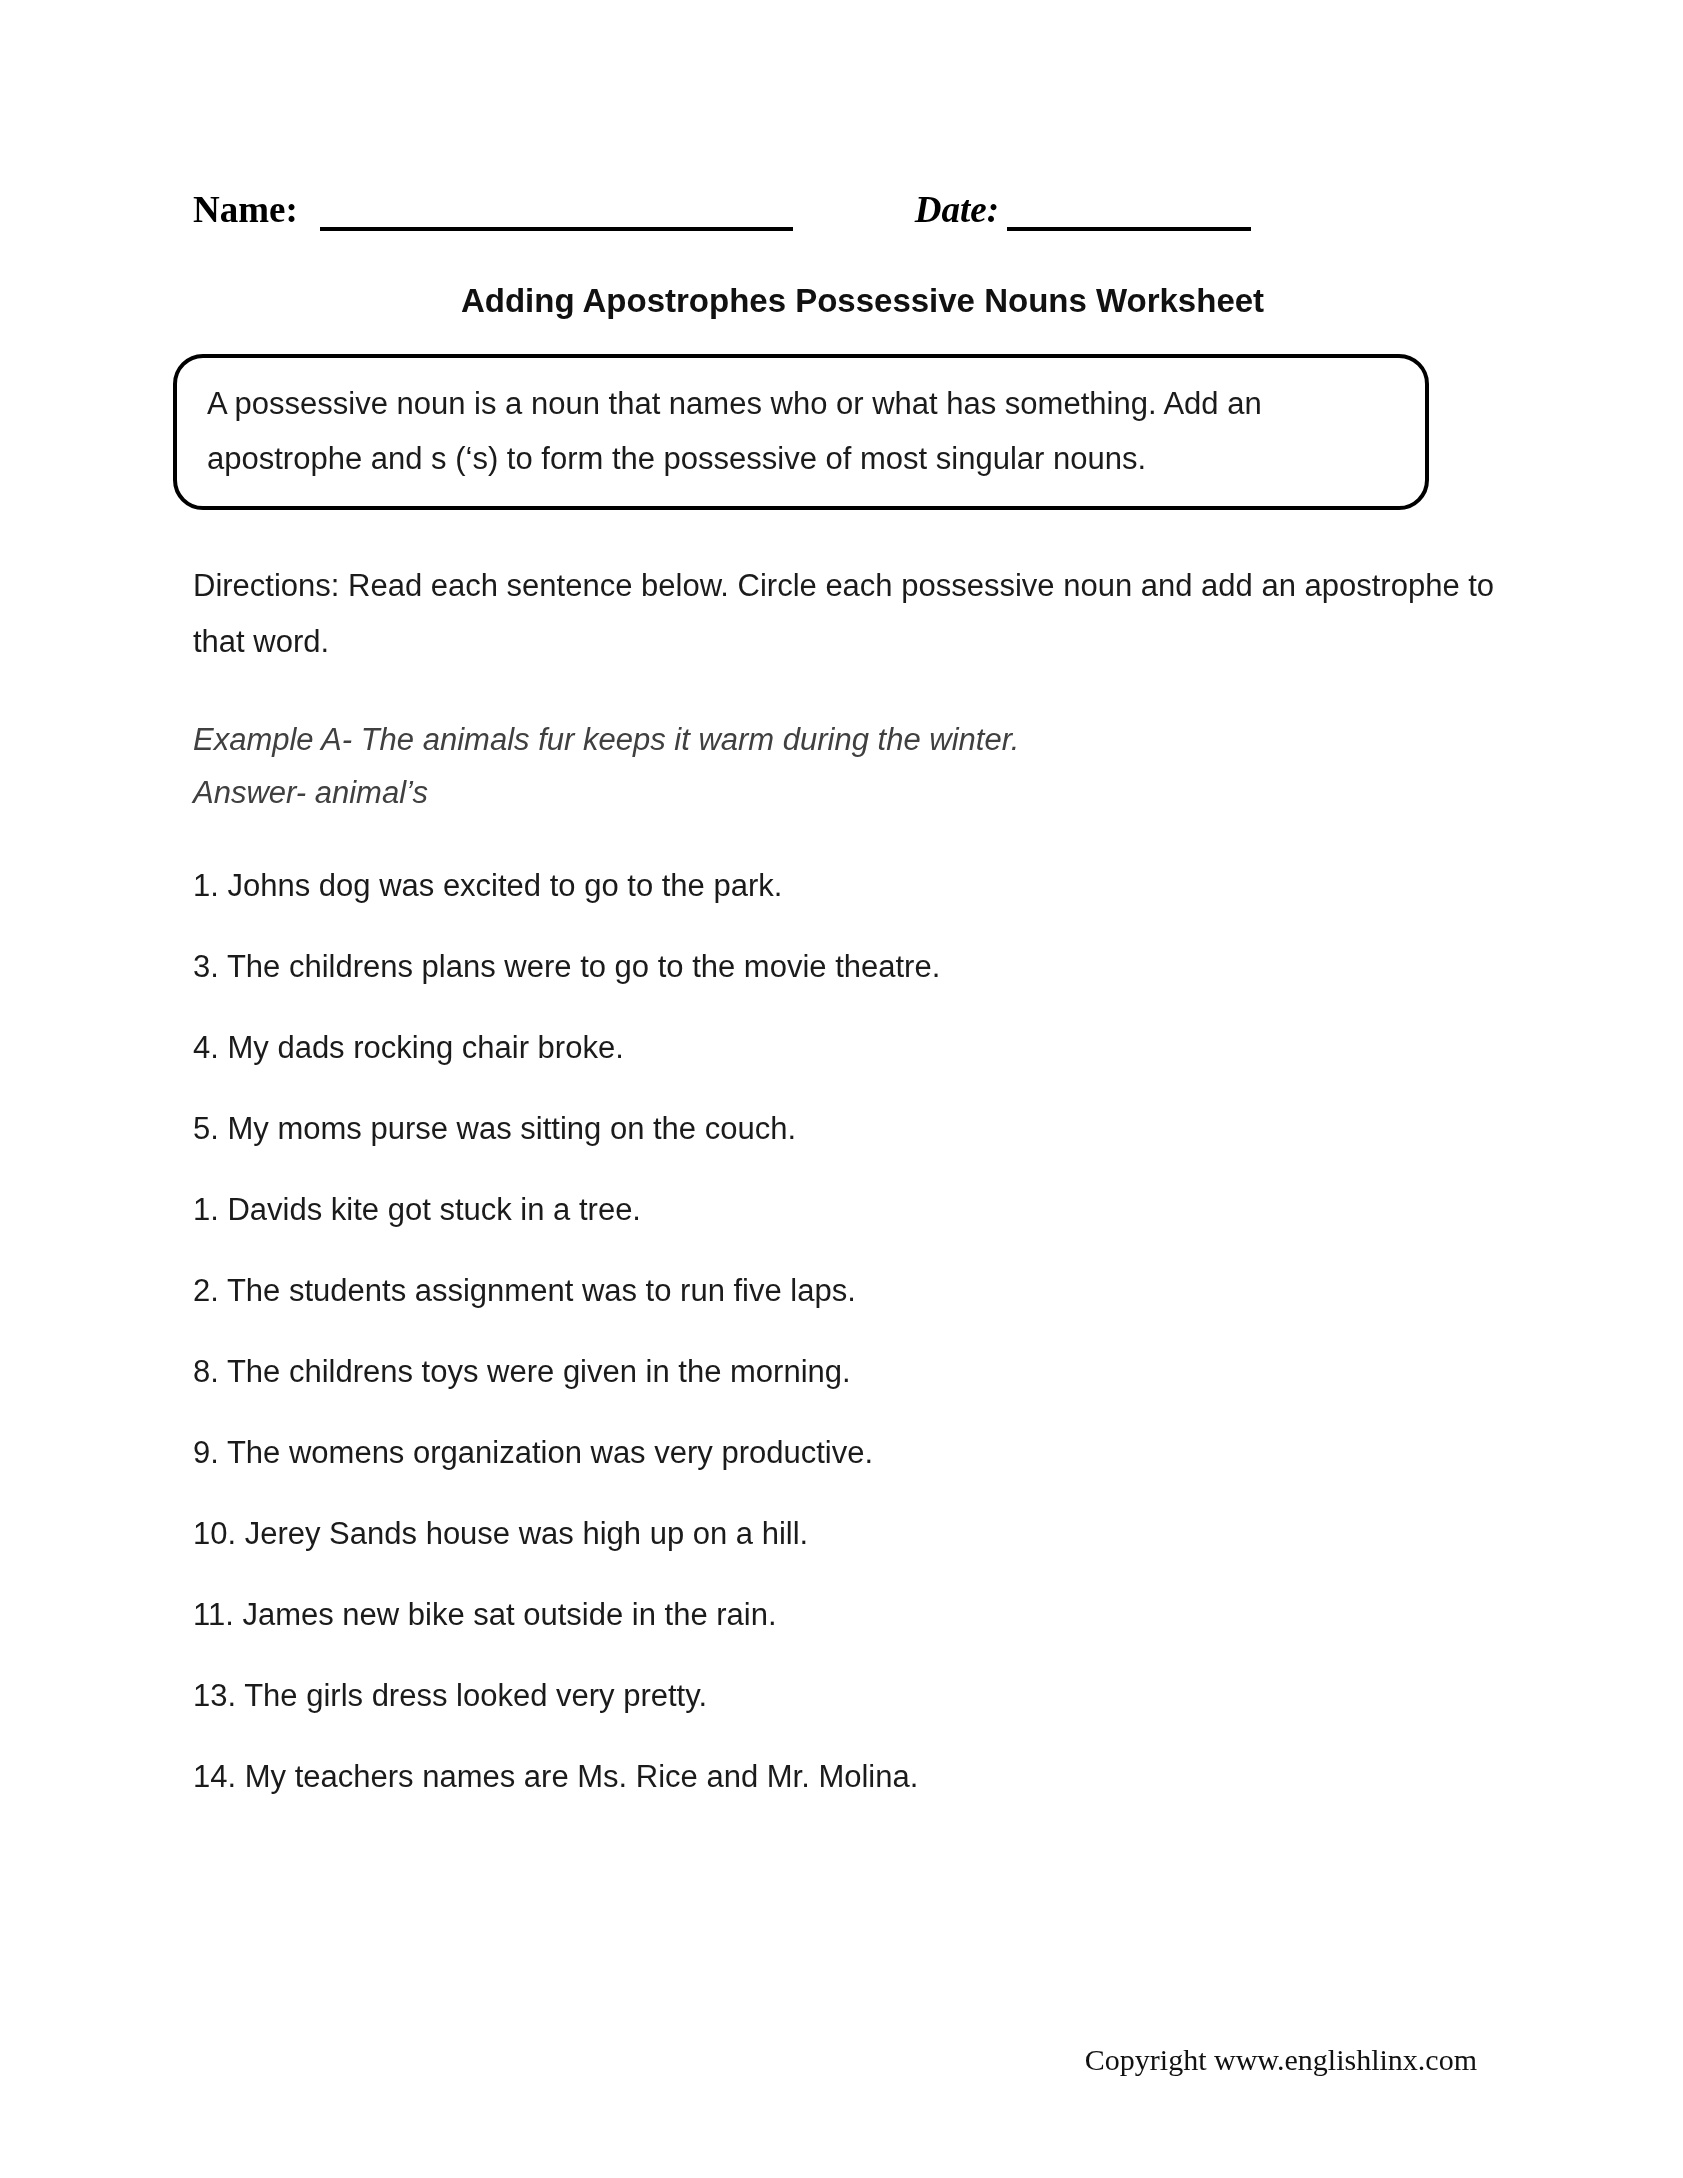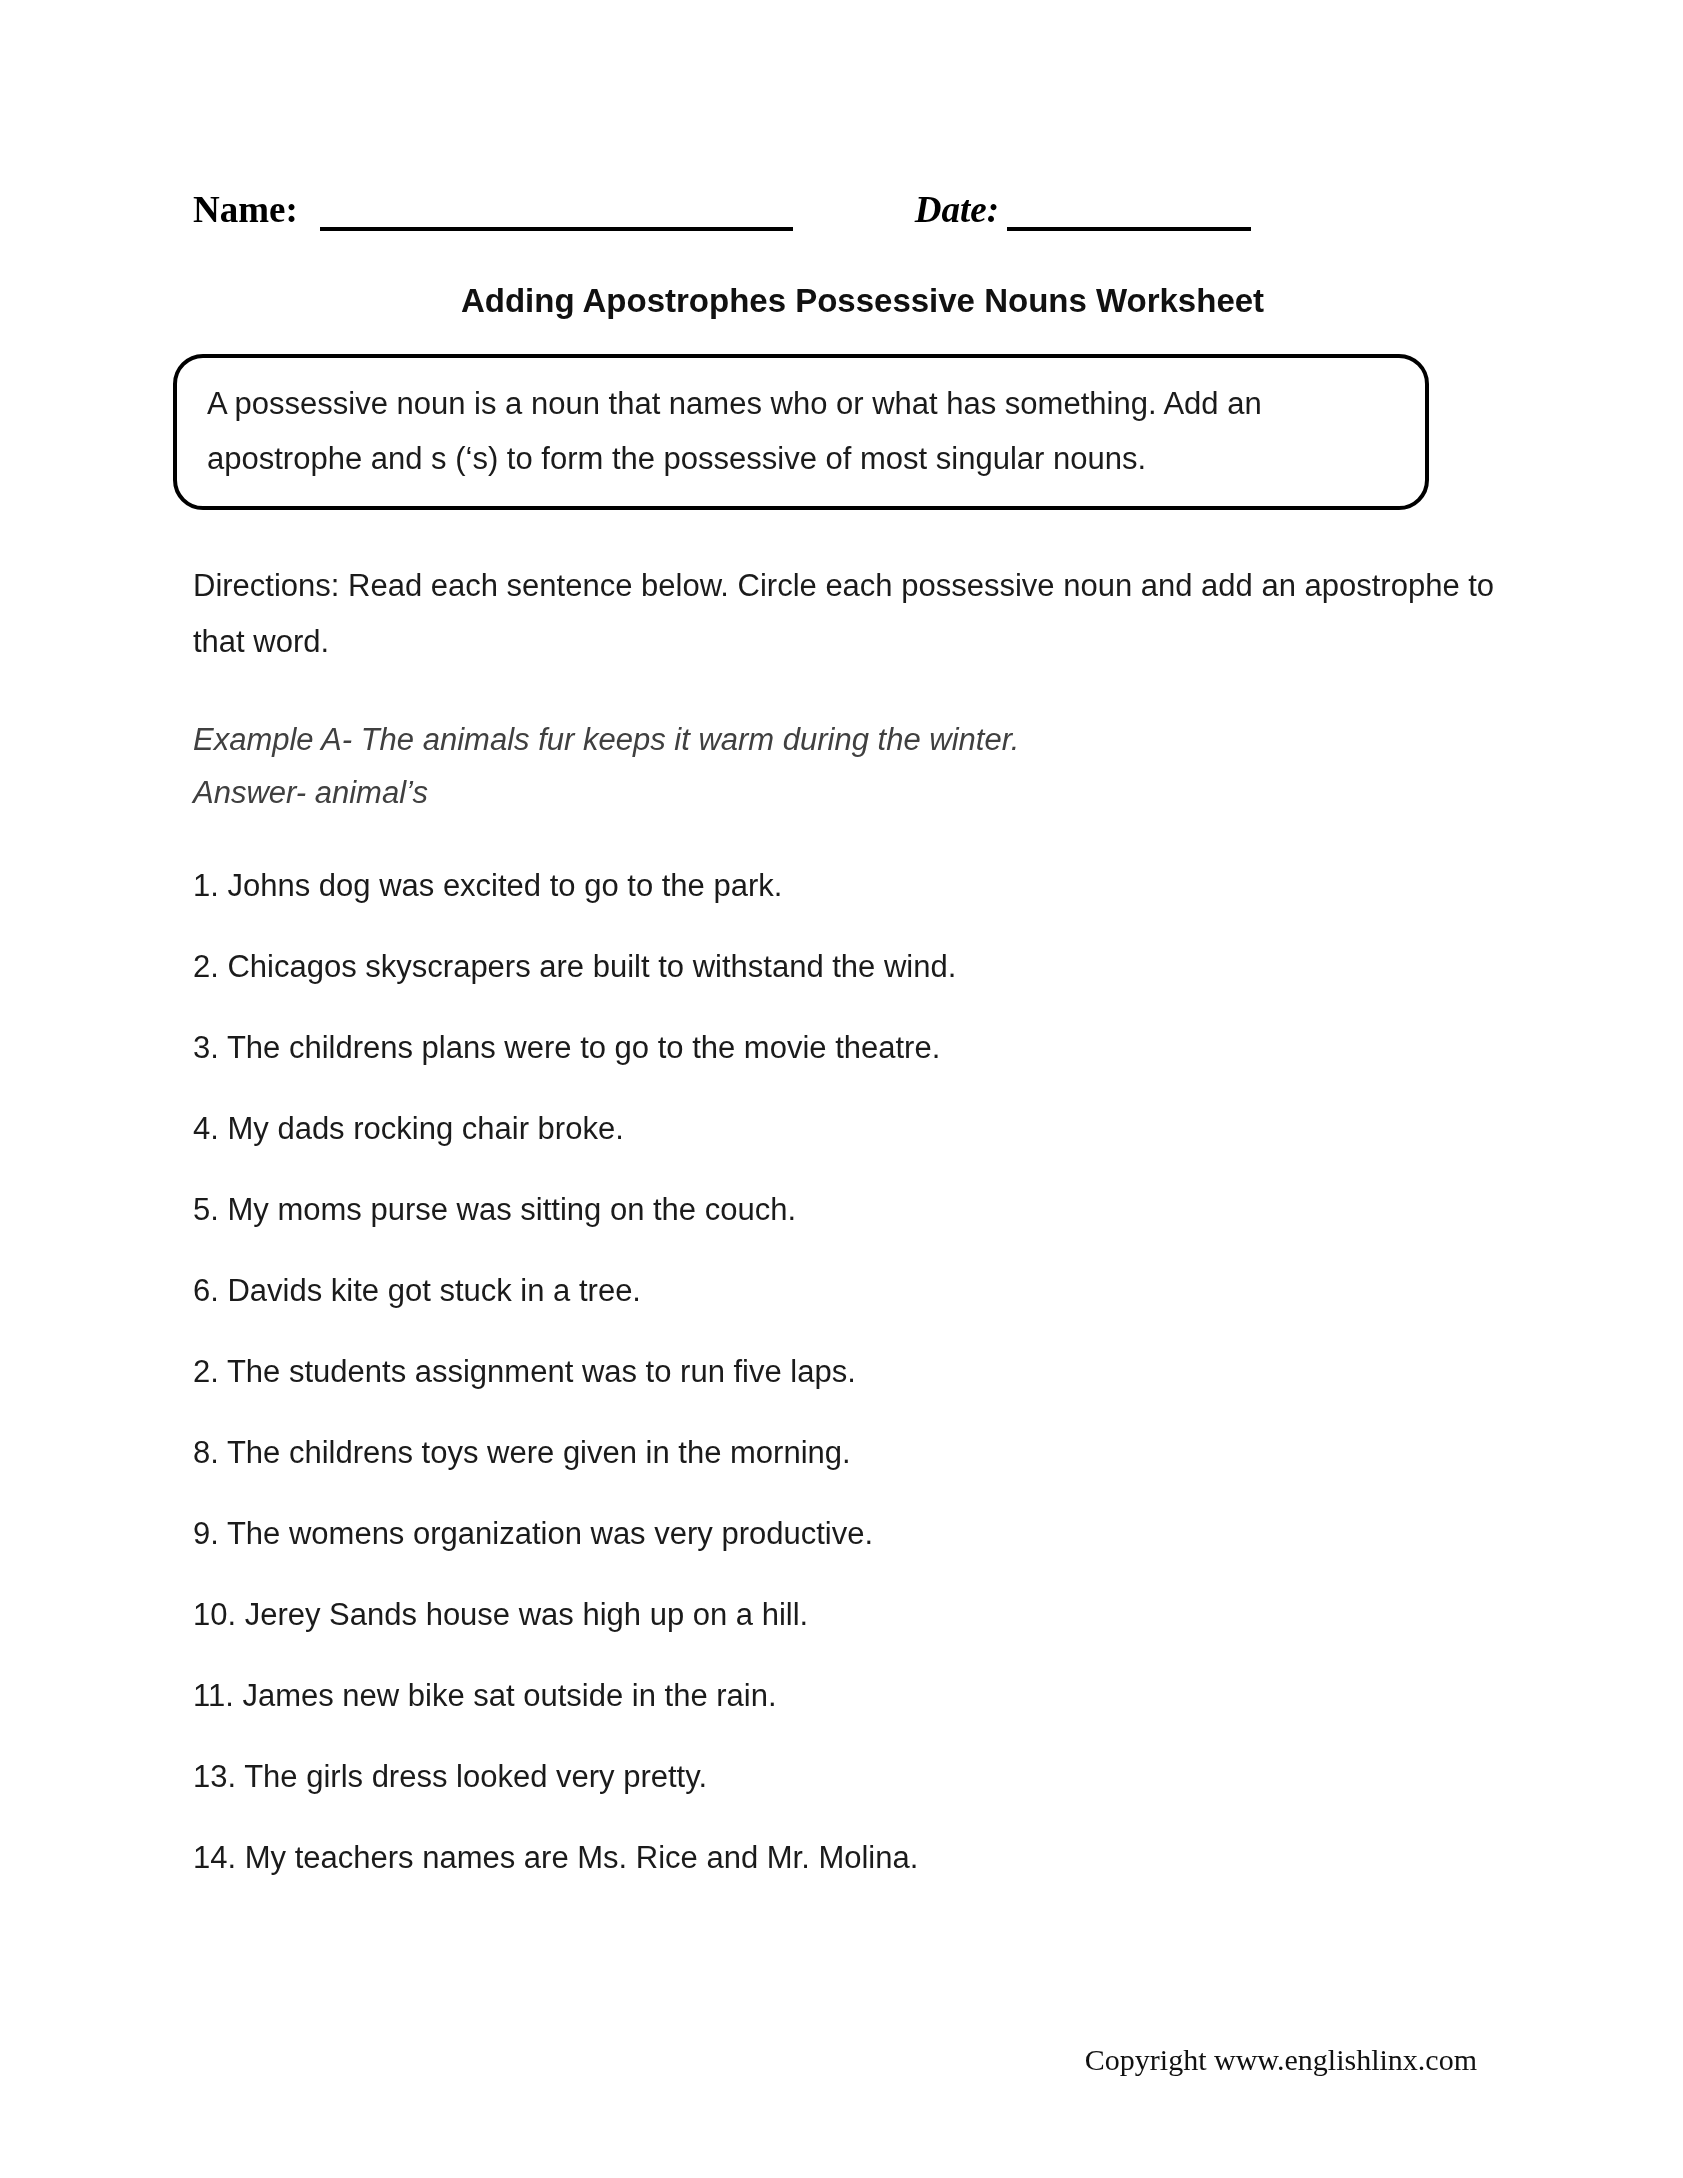--- a/index.html
+++ b/index.html
@@ -118,25 +118,24 @@
 
   <div class="directions">Directions: Read each sentence below. Circle each possessive noun and add an apostrophe to that word.</div>
 
   <div class="example">
     <div>Example A- The animals fur keeps it warm during the winter.</div>
     <div>Answer- animal’s</div>
   </div>
 
   <div class="sentences">
     <p class="sentence">1. Johns dog was excited to go to the park.</p>
-    <p class="sentence">2. Chicagos skyscrapers are built to withstand the wind.</p>
     <p class="sentence">3. The childrens plans were to go to the movie theatre.</p>
     <p class="sentence">4. My dads rocking chair broke.</p>
     <p class="sentence">5. My moms purse was sitting on the couch.</p>
-    <p class="sentence">6. Davids kite got stuck in a tree.</p>
+    <p class="sentence">1. Davids kite got stuck in a tree.</p>
     <p class="sentence">2. The students assignment was to run five laps.</p>
     <p class="sentence">8. The childrens toys were given in the morning.</p>
     <p class="sentence">9. The womens organization was very productive.</p>
     <p class="sentence">10. Jerey Sands house was high up on a hill.</p>
     <p class="sentence">11. James new bike sat outside in the rain.</p>
     <p class="sentence">13. The girls dress looked very pretty.</p>
     <p class="sentence">14. My teachers names are Ms. Rice and Mr. Molina.</p>
   </div>
 
 </div>

